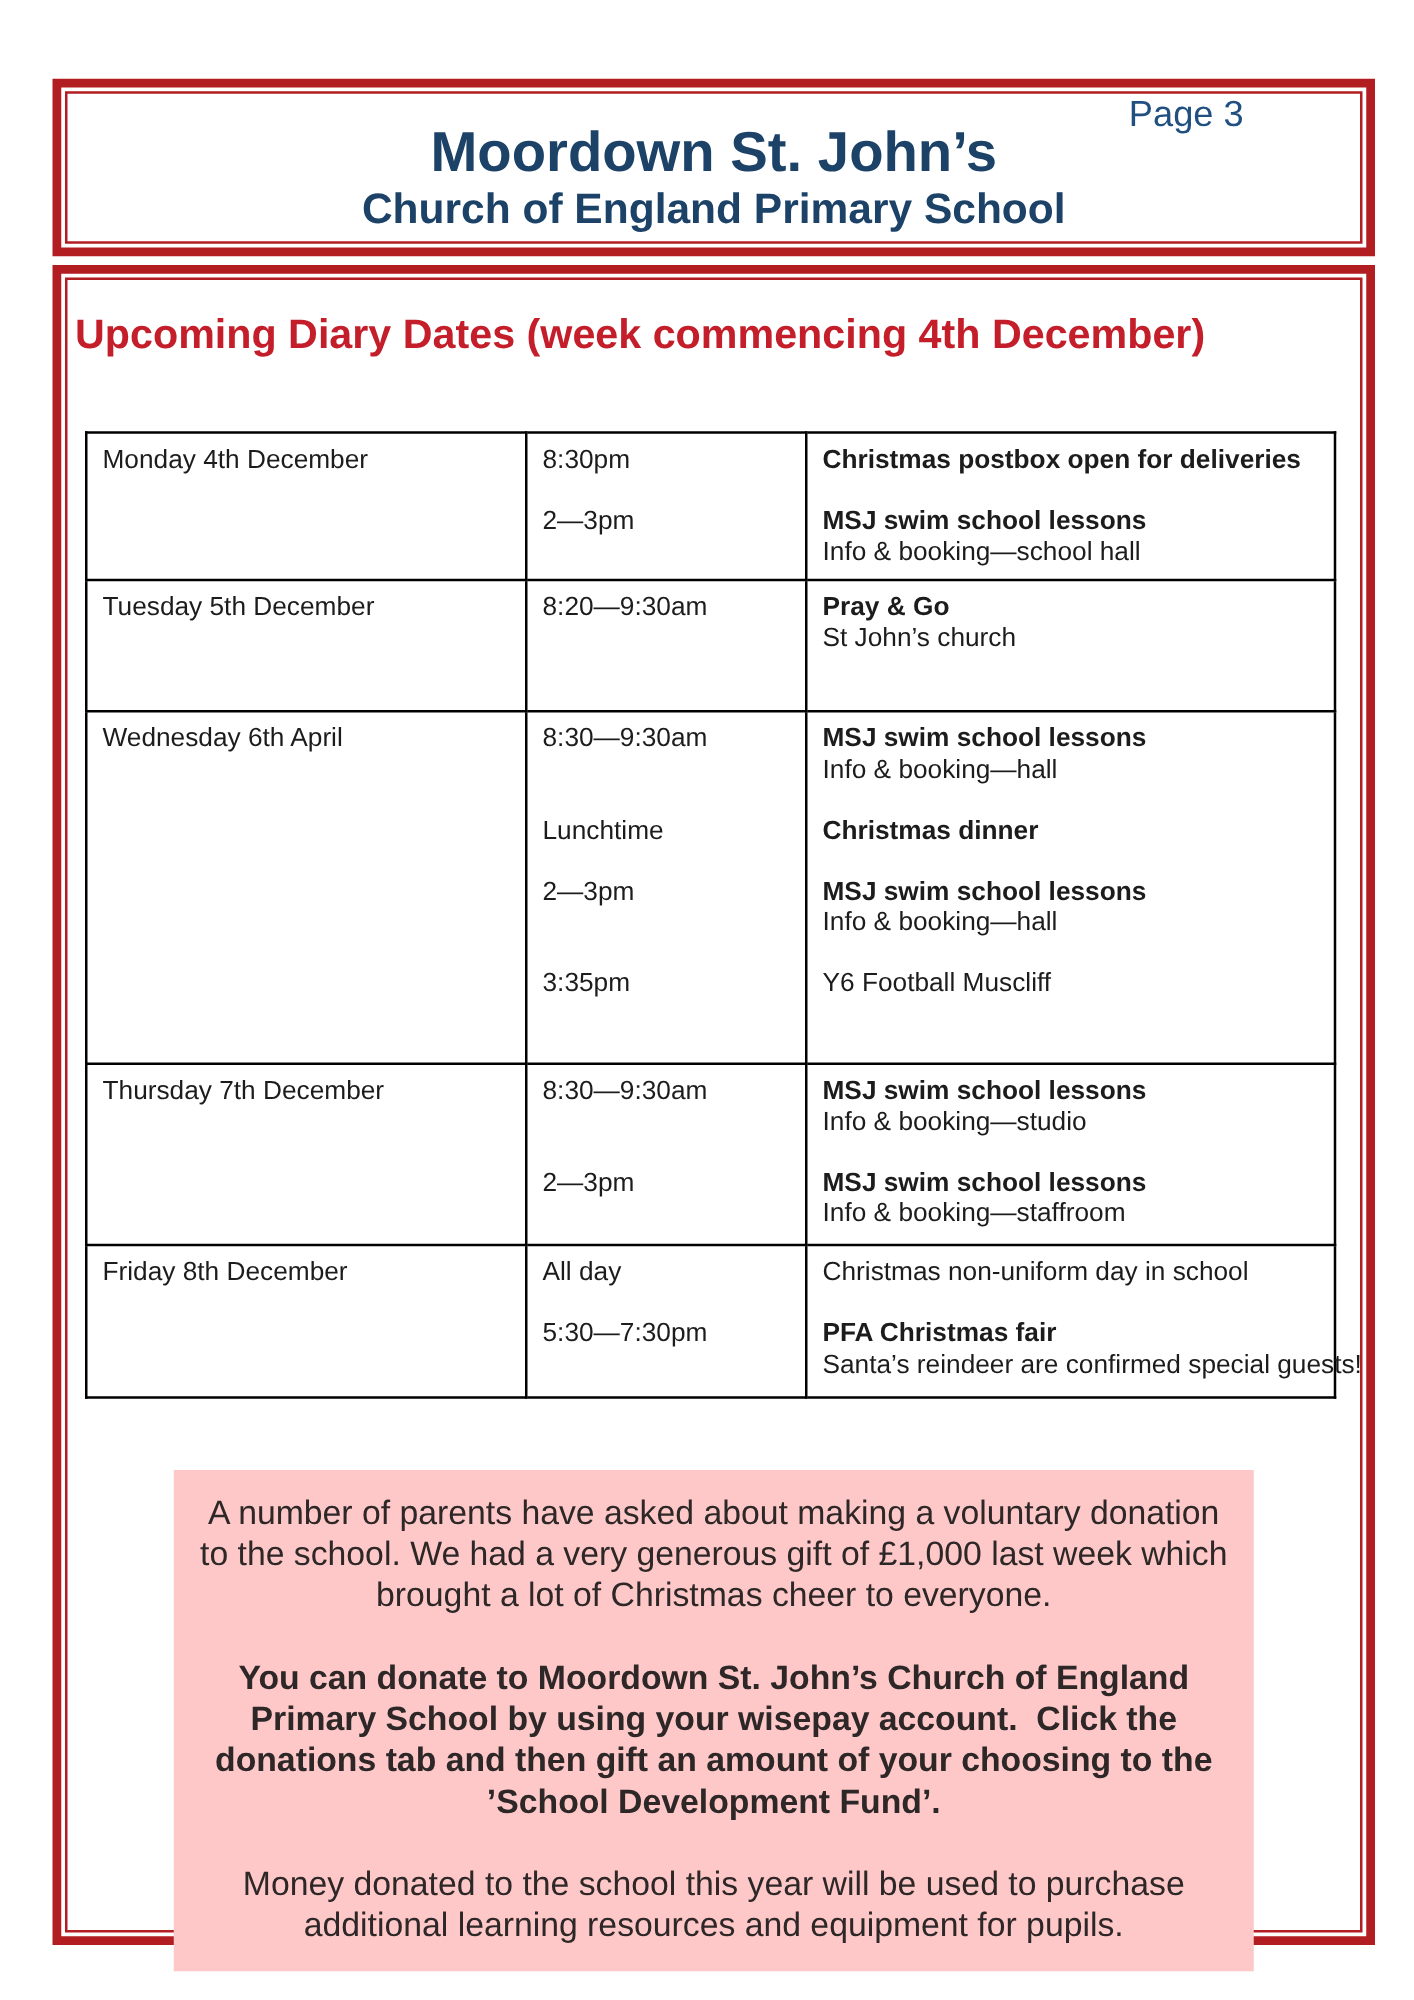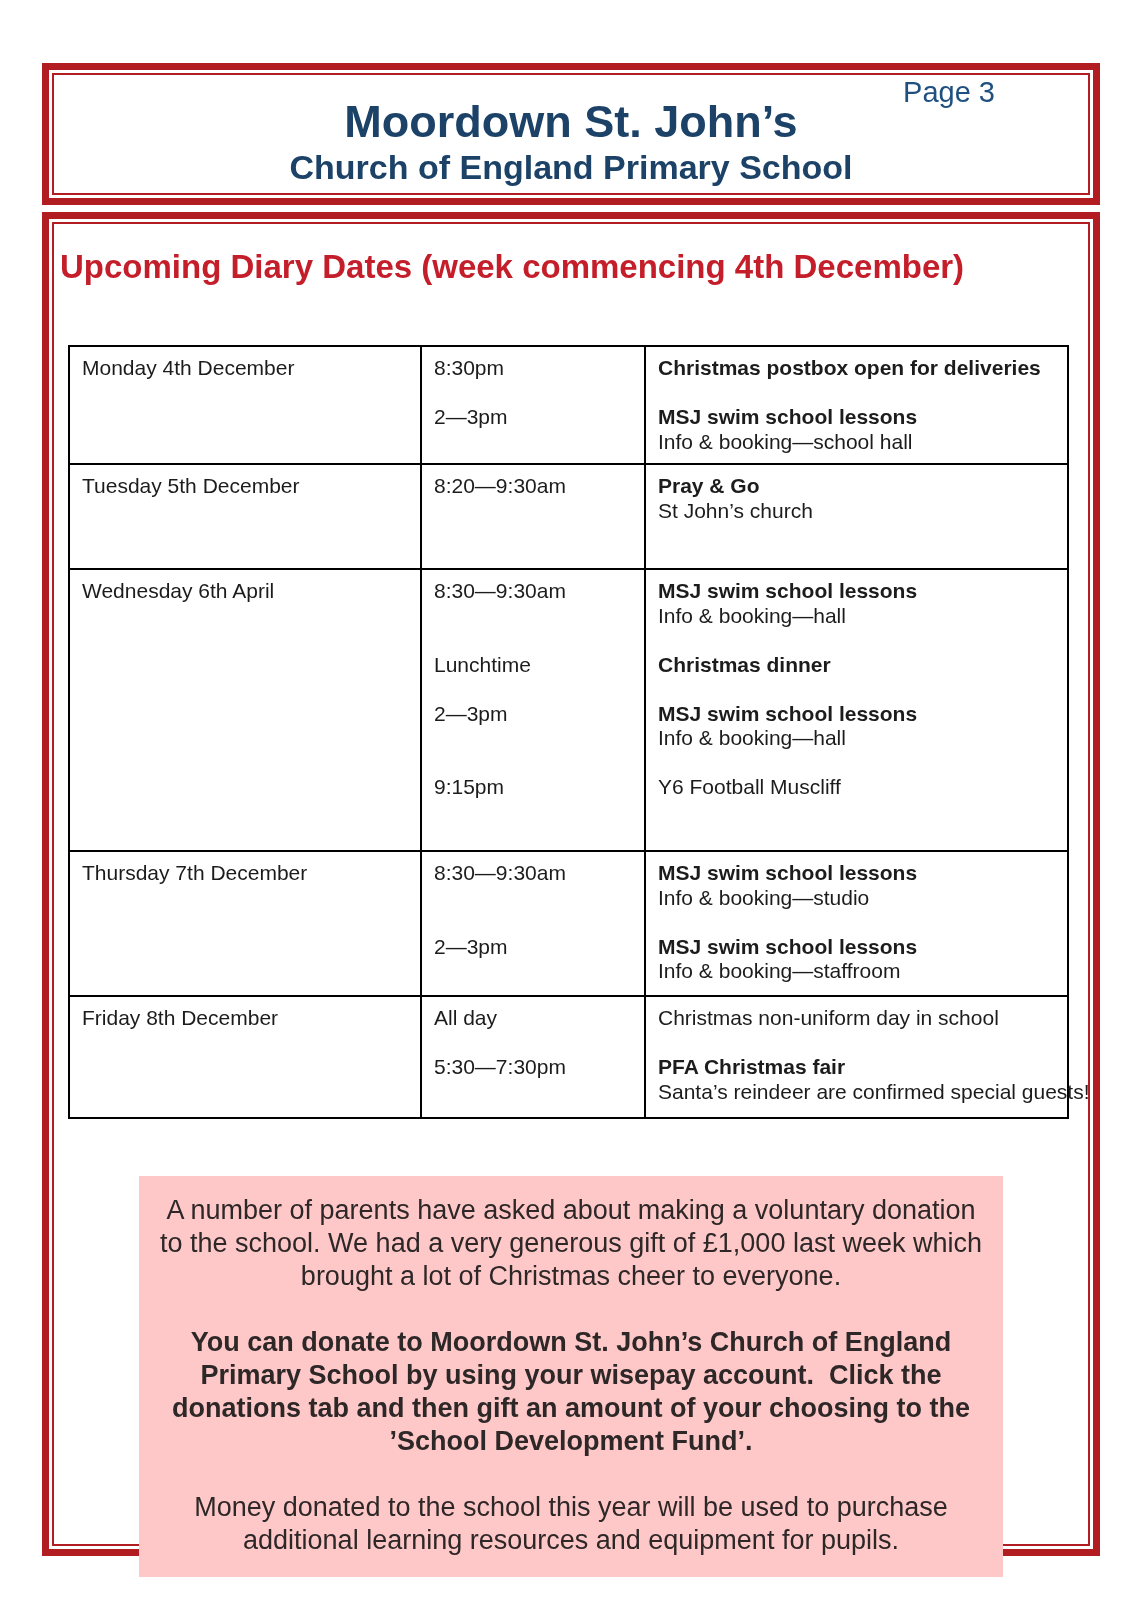--- a/index.html
+++ b/index.html
@@ -160,21 +160,21 @@
           </td>
           <td class="col-time">
             <div class="line">8:30—9:30am</div>
             <div class="line">&nbsp;</div>
             <div class="line">&nbsp;</div>
             <div class="line">Lunchtime</div>
             <div class="line">&nbsp;</div>
             <div class="line">2—3pm</div>
             <div class="line">&nbsp;</div>
             <div class="line">&nbsp;</div>
-            <div class="line">9:15pm</div>
+            <div class="line">3:35pm</div>
           </td>
           <td class="col-event">
             <div class="line bold">MSJ swim school lessons</div>
             <div class="line">Info &amp; booking—hall</div>
             <div class="line">&nbsp;</div>
             <div class="line bold">Christmas dinner</div>
             <div class="line">&nbsp;</div>
             <div class="line bold">MSJ swim school lessons</div>
             <div class="line">Info &amp; booking—hall</div>
             <div class="line">&nbsp;</div>

